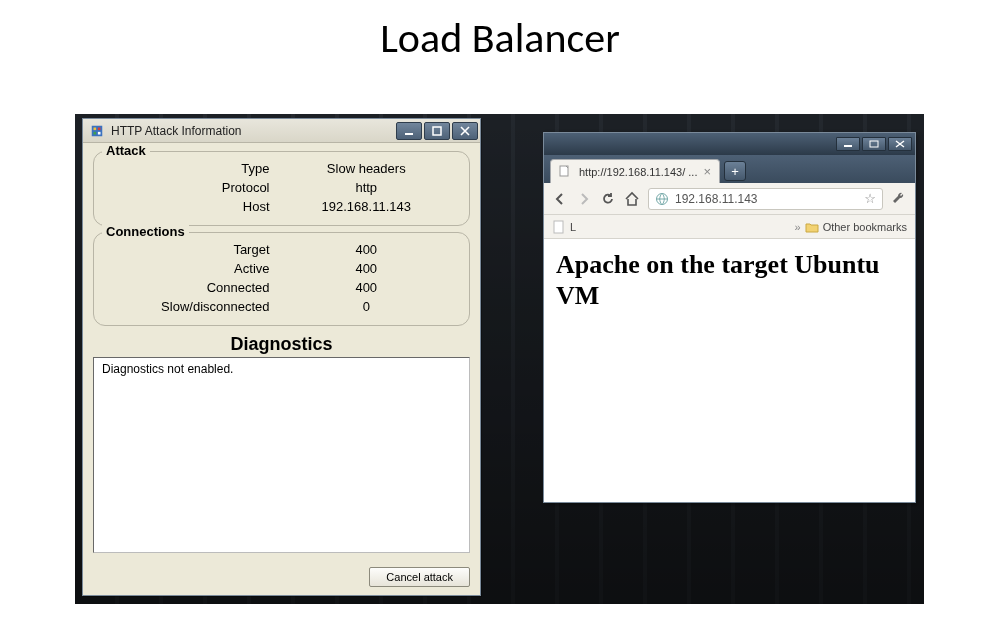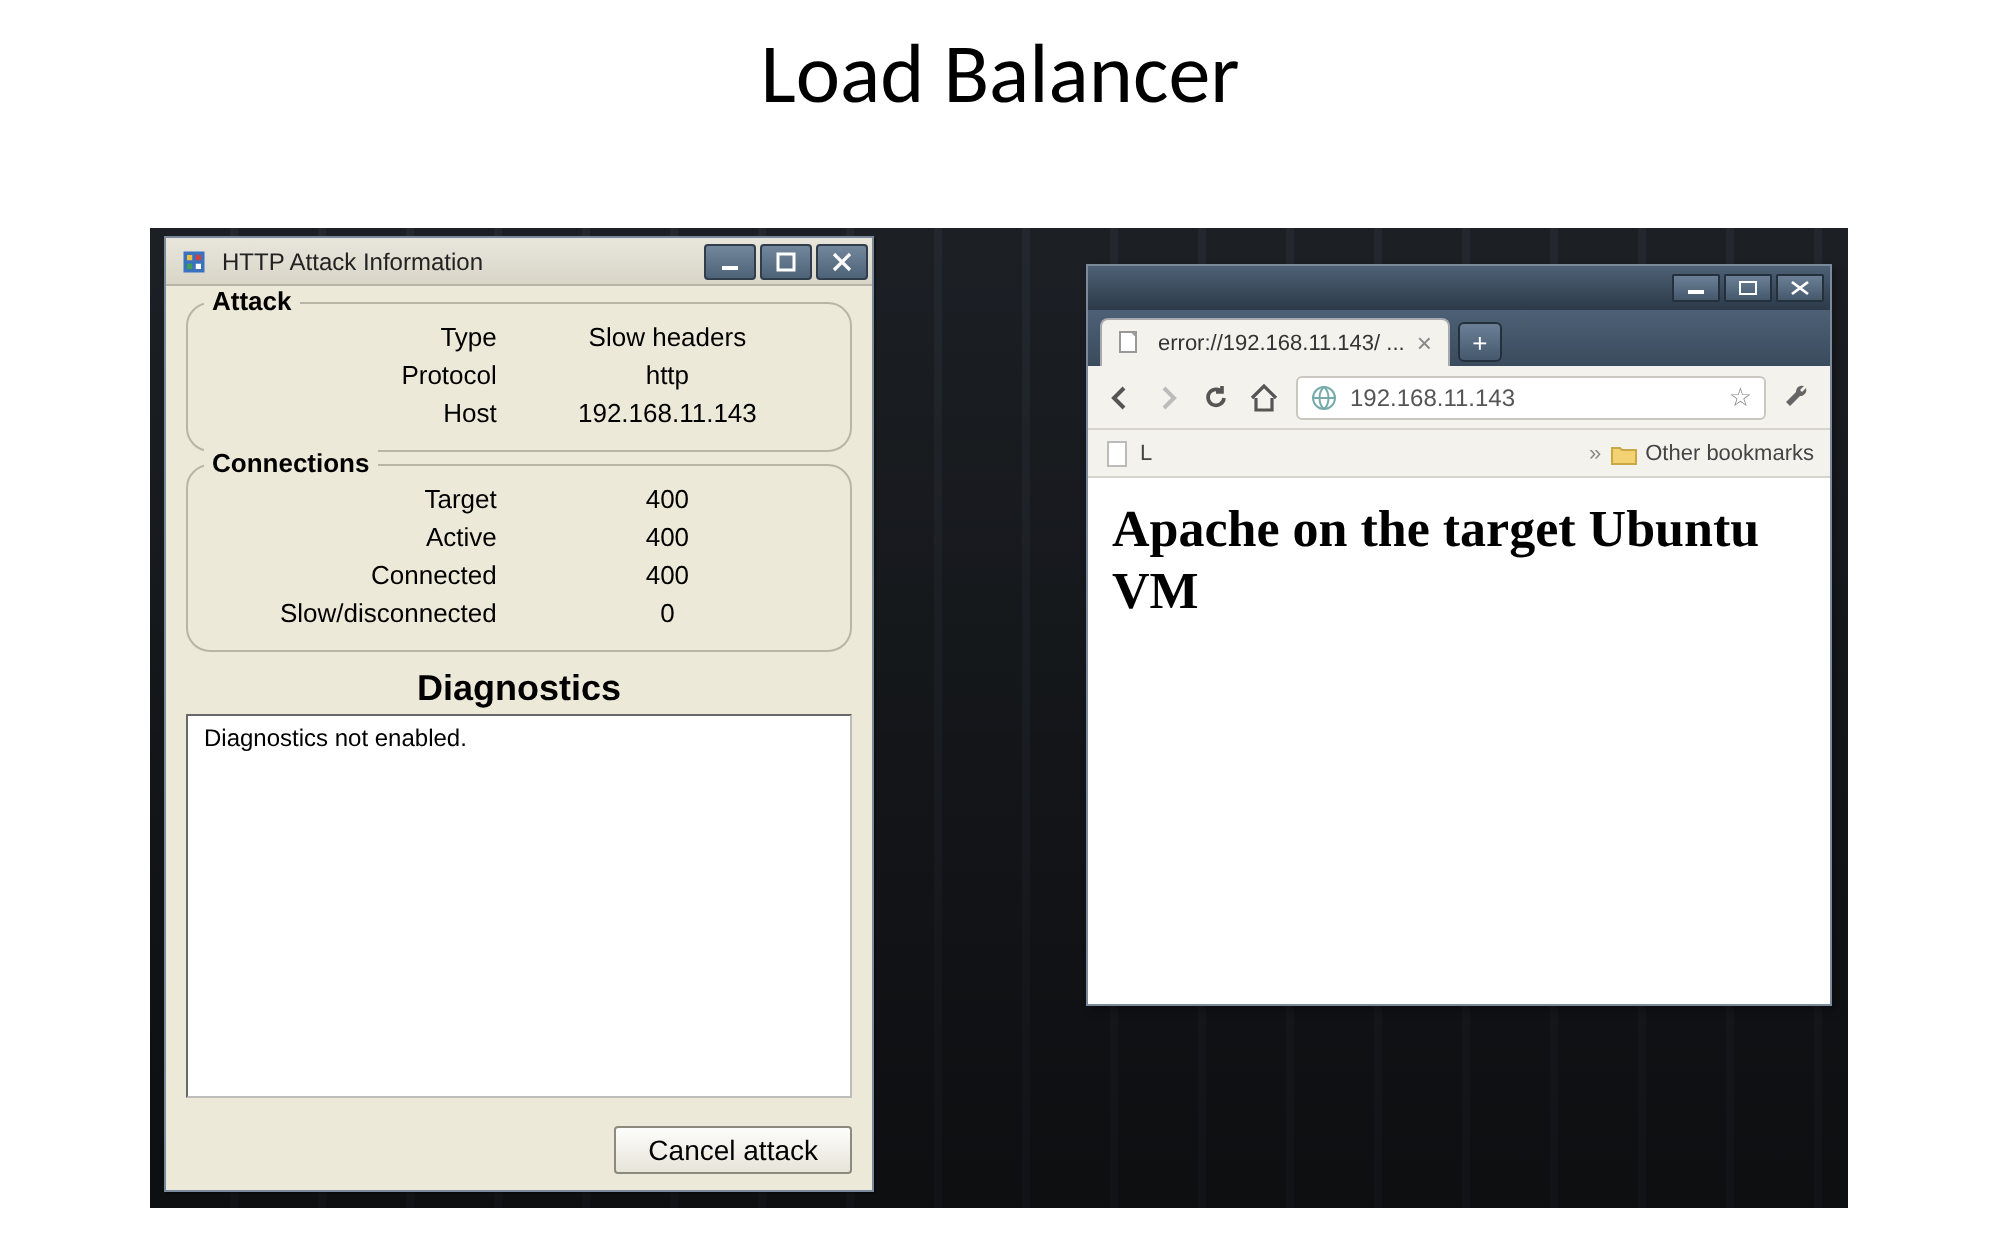--- a/index.html
+++ b/index.html
@@ -34,21 +34,21 @@
   background:
     linear-gradient(180deg,rgba(0,0,0,0) 0%,rgba(0,0,0,.5) 100%),
     repeating-linear-gradient(90deg,#1a1d21 0 40px,#23272c 40px 44px),
     radial-gradient(ellipse at 70% 30%,#3a4552 0%,transparent 55%);
   opacity:.85;
 }
 
 .attack-window {
   position: absolute;
   left: 7px; top: 4px;
-  width: 355px; height: 478px;
+  width: 399px; height: 478px;
   background: #ece9d8;
   border: 1px solid #7a8a9a;
   box-shadow: 1px 1px 0 rgba(0,0,0,.3);
   display: flex; flex-direction: column;
 }
 .titlebar {
   height: 24px;
   background: linear-gradient(180deg,#e8e6dc 0%,#d9d6c8 100%);
   display: flex; align-items: center;
   padding: 0 2px 0 6px;
@@ -105,21 +105,21 @@
   font-size:12px;
 }
 .dialog-btnrow {
   display:flex; justify-content:flex-end;
   padding: 8px 10px;
 }
 .btn {
   background: linear-gradient(180deg,#fdfdfb 0%,#e7e4d9 100%);
   border: 1px solid #8c8a7c;
   padding: 3px 16px;
-  font-size:14px;
+  font-size:11px;
   border-radius:2px;
 }
 
 .desktop-label {
   position:absolute;
   left:486px; top:268px;
   color:#fff; font-size:12px; text-shadow:0 1px 2px #000;
 }
 
 
@@ -341,21 +341,21 @@
         </div>
     </div>
     <div class="chrome-tabstrip">
       <div class="chrome-tab">
         <span class="favicon">
             <svg viewBox="0 0 12 12">
               <rect x="1" y="1" width="8" height="10" fill="#fff" stroke="#999"></rect>
               <path d="M7 1 L9 3" stroke="#999"></path>
             </svg>
           </span>
-        <span>error://192.168.11.143/ ...</span>
+        <span>http://192.168.11.143/ ...</span>
         <span class="close">×</span>
       </div>
       <div class="newtab-btn">+</div>
     </div>
 
     <div class="chrome-toolbar">
       <span class="nav-icon">
           <svg viewBox="0 0 16 16">
             <path d="M10 3 L5 8 L10 13" fill="none" stroke="currentColor" stroke-width="2"></path>
           </svg>

